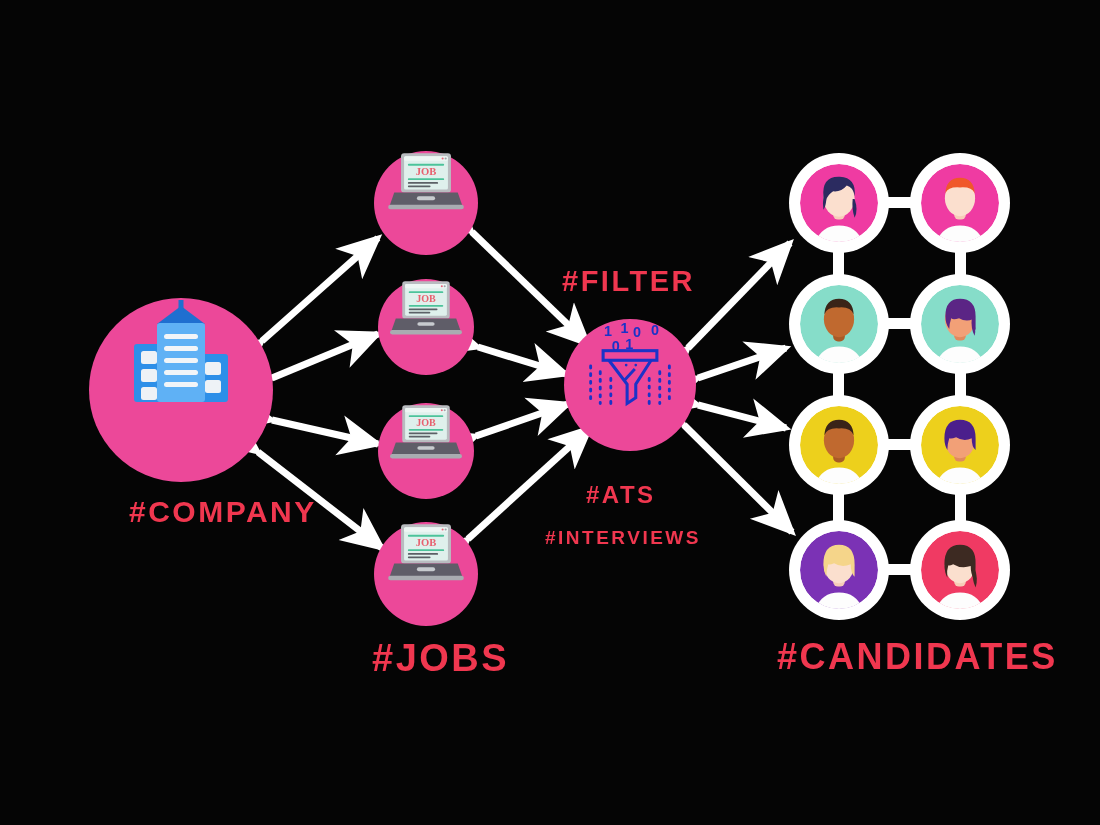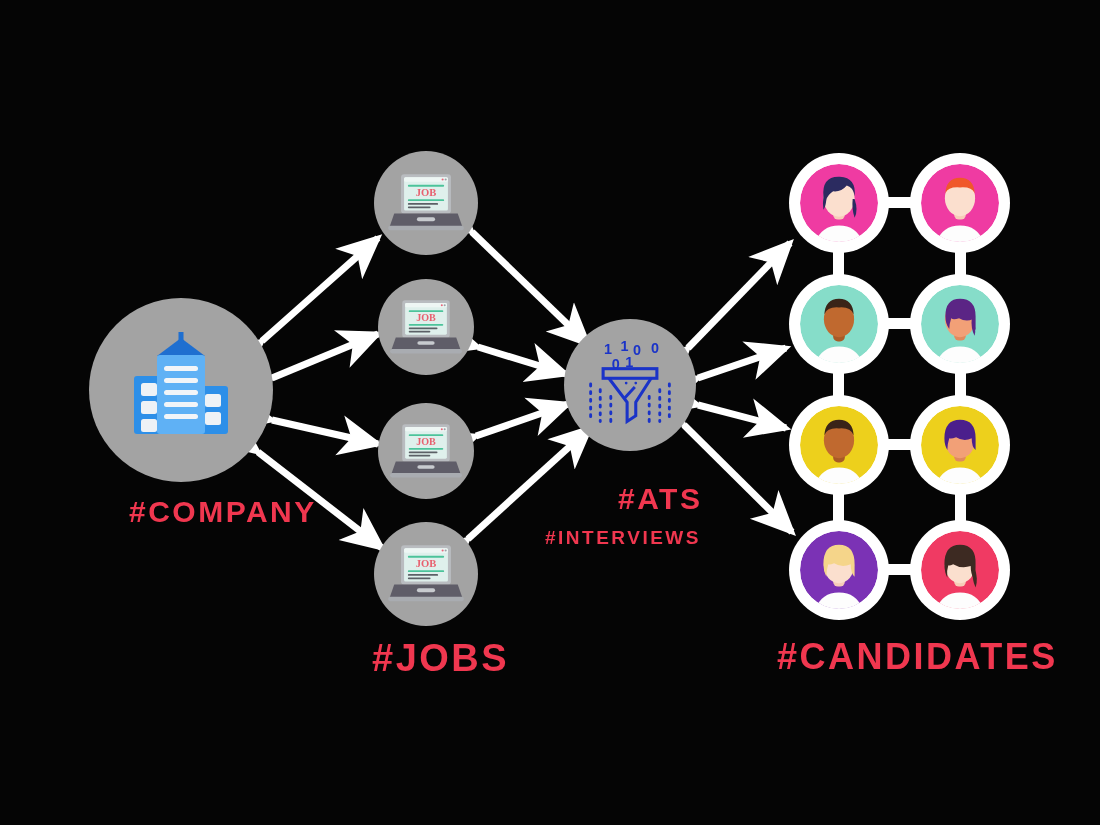--- a/index.html
+++ b/index.html
@@ -11,23 +11,23 @@
     position: relative;
     width: 1100px;
     height: 825px;
     background: #050505;
     overflow: hidden;
     font-family: "Liberation Sans", sans-serif;
   }
   .node {
     position: absolute;
     border-radius: 50%;
-    background: #a3a3a3;
+    background: #ec4899;
     display: flex;
-    align-items: center;
+    align-items: flex-start;
     justify-content: center;
     z-index: 3;
   }
   .label {
     position: absolute;
     color: #f0374f;
     font-family: "Liberation Sans", sans-serif;
     font-weight: bold;
     letter-spacing: 2.5px;
     white-space: nowrap;
@@ -306,17 +306,18 @@
         <rect x="34" y="44" width="12" height="13" rx="5" fill="#f6cdb8"></rect>
         <ellipse cx="40" cy="35" rx="15.5" ry="18.5" fill="#fbdfce"></ellipse>
         <path d="M24 34 q0-20 16-20 q17 0 16 21 q0 9-2 14 q-3-5-3-13 q-10 3-18-2 q-4 2-5 1 q-2 6-1 13 q-3-6-3-14z" fill="#3d2a22"></path>
         <path d="M55 38 q4 11 1 20 q-4-8-3-20z" fill="#3d2a22"></path>
       </svg>
     </div>
   </div>
 
   <div class="label" style="left:89px;top:495px;font-size:30px;margin-left:40px;">#COMPANY</div>
   <div class="label" style="left:372px;top:637px;font-size:38px;">#JOBS</div>
-  <div class="label" style="left:618px;top:482px;font-size:30px;">#ATS</div>
+  <div class="label" style="left:562px;top:265px;font-size:29px;">#FILTER</div>
+  <div class="label" style="left:586px;top:482px;font-size:24px;">#ATS</div>
   <div class="label" style="left:545px;top:527px;font-size:19px;">#INTERVIEWS</div>
   <div class="label" style="left:777px;top:637px;font-size:36px;">#CANDIDATES</div>
 
 </div>
 
 </body></html>

